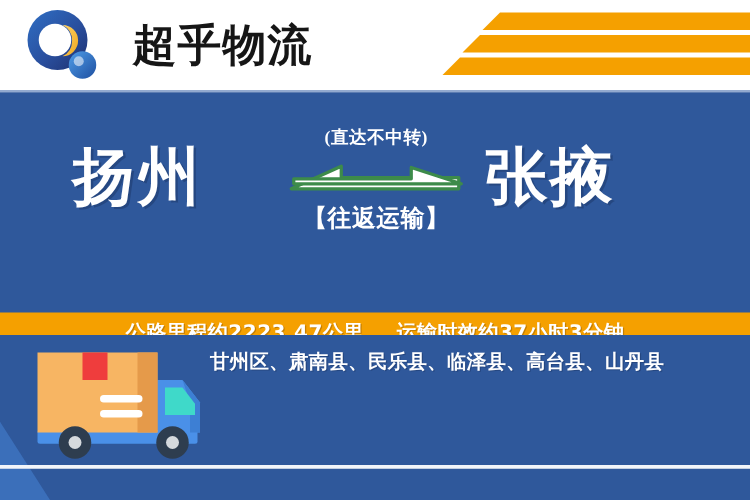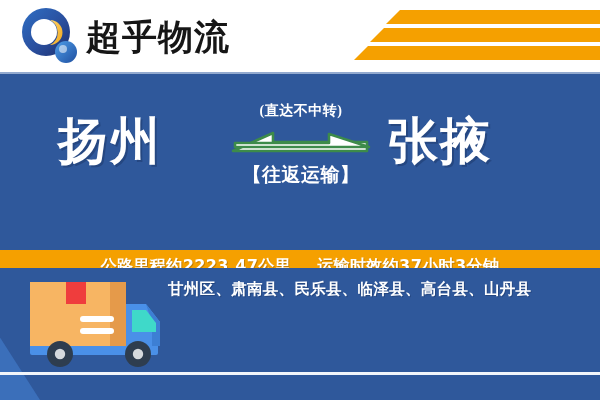--- a/index.html
+++ b/index.html
@@ -24,21 +24,21 @@
     overflow:hidden;
   }
   .header-bottom-rule{
     position:absolute; left:0; top:72px;
     width:600px; height:2px;
     background:#3a64a8;
     opacity:.55;
   }
   .brand{
     position:absolute; left:20px; top:6px;
-    display:flex; align-items:center; gap:4px;
+    display:flex; align-items:center; gap:24px;
   }
   .logo-mark{
     position:relative;
     width:62px; height:62px;
     flex:0 0 auto;
   }
   .logo-mark svg{ display:block; width:62px; height:62px; }
   .brand-text{
     display:flex; flex-direction:column;
     justify-content:center;

